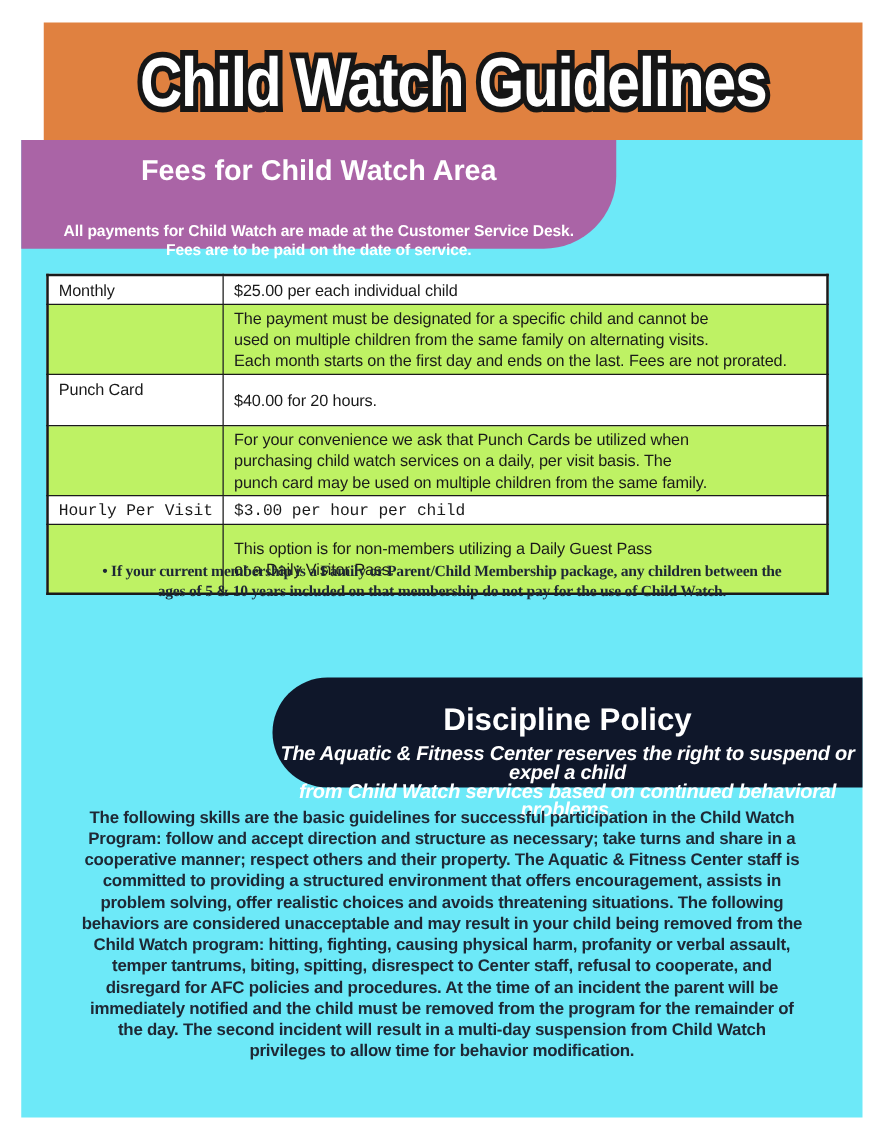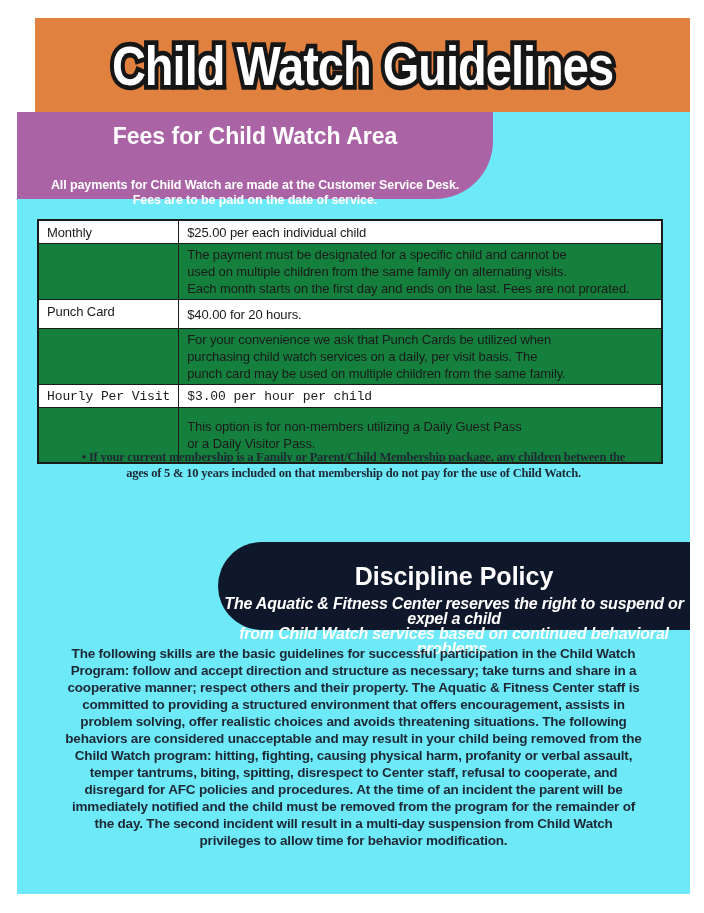--- a/index.html
+++ b/index.html
@@ -100,24 +100,24 @@
     vertical-align: middle;
     line-height: 17px;
   }
   .fee-table td.label-cell {
     width: 104px;
     white-space: nowrap;
     vertical-align: top;
     padding-top: 3px;
   }
   tr.row-plain { background: #ffffff; }
-  tr.row-shade { background: #15803d; }
+  tr.row-shade { background: #bef264; }
   tr.r1 { height: 23px; }
   tr.r2 { height: 54px; }
-  tr.r3 { height: 29px; padding-left: 40px; }
+  tr.r3 { height: 41px; padding-left: 40px; }
   tr.r4 { height: 53px; }
   tr.r5 { height: 23px; font-family: Liberation Mono, monospace; }
   tr.r6 { height: 55px; }
   
   .bullets {
     position: absolute;
     top: 337px;
     left: 5px;
     right: 5px;
     display: flex;

